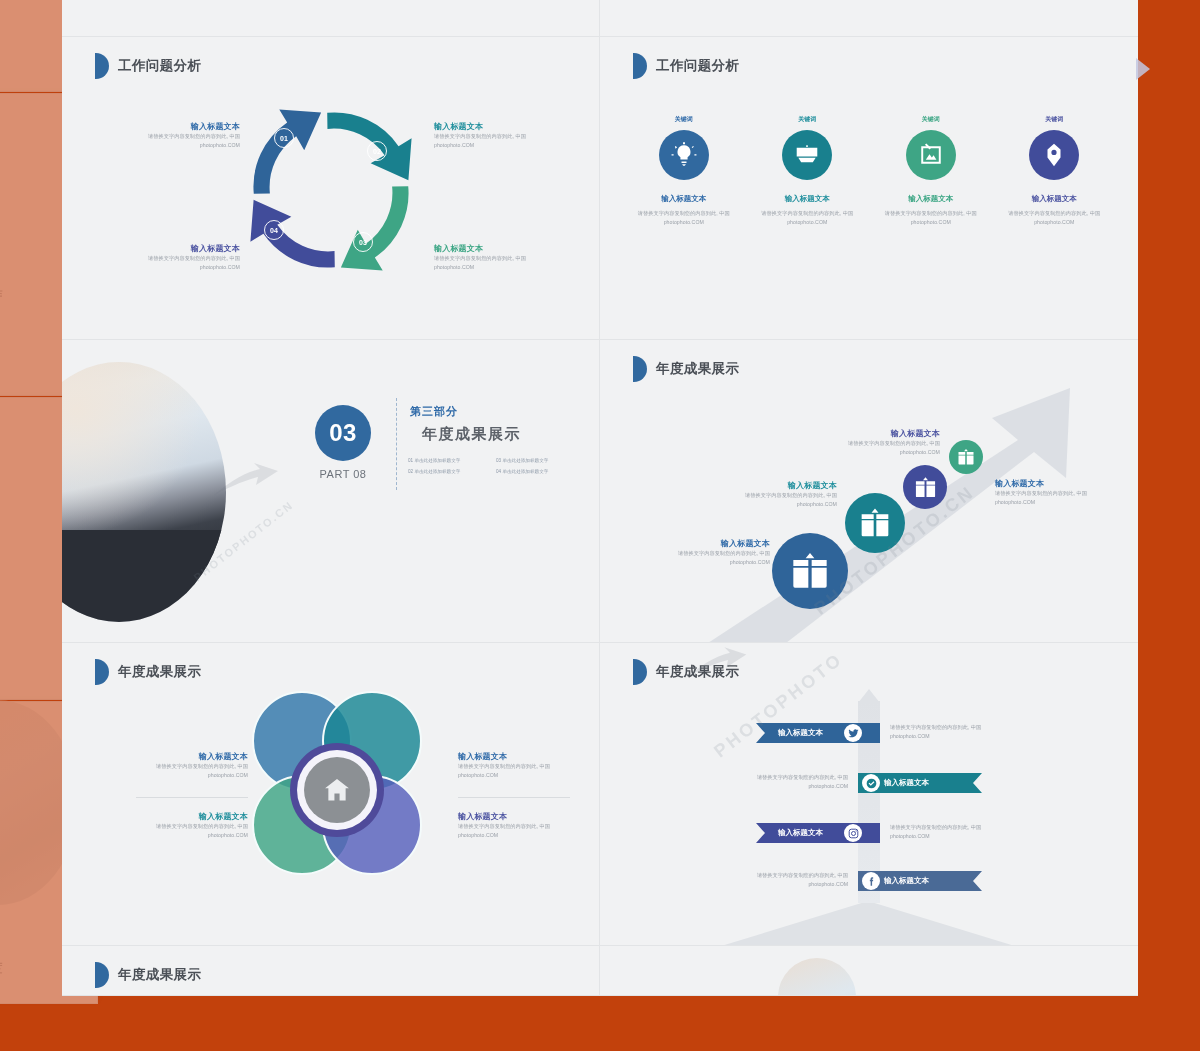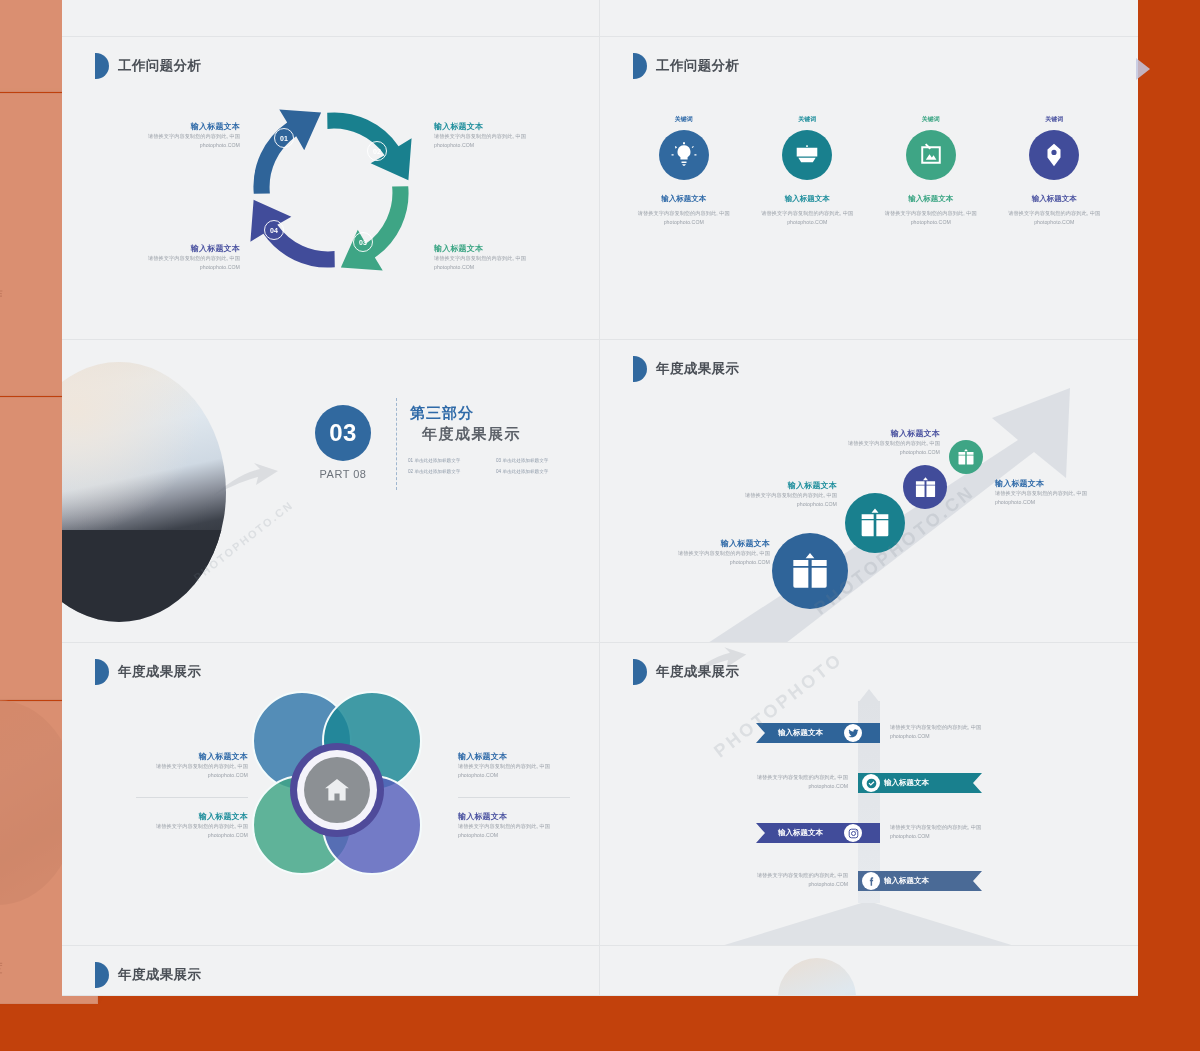--- a/index.html
+++ b/index.html
@@ -173,21 +173,21 @@
     position: absolute; left: 253px; top: 128px; width: 56px;
     text-align: center; font-size: 11px; color: #6d737b; letter-spacing: .5px;
   }
   .cover-dashed {
     position: absolute; left: 334px; top: 58px;
     width: 1px; height: 92px;
     border-left: 1px dashed #9fb6cf;
   }
   .cover-t1 {
     position: absolute; left: 348px; top: 64px;
-    font-size: 15px; font-weight: 700; color: #2f6aa8; letter-spacing: 1px;
+    font-size: 11px; font-weight: 700; color: #2f6aa8; letter-spacing: 1px;
   }
   .cover-t2 {
     position: absolute; left: 360px; top: 85px;
     font-size: 15px; font-weight: 700; color: #5c6169; letter-spacing: 1.5px;
   }
   .cover-bullets {
     position: absolute; left: 346px; top: 118px;
     width: 170px;
     display: grid; grid-template-columns: 1fr 1fr;
     row-gap: 6px; column-gap: 6px;

